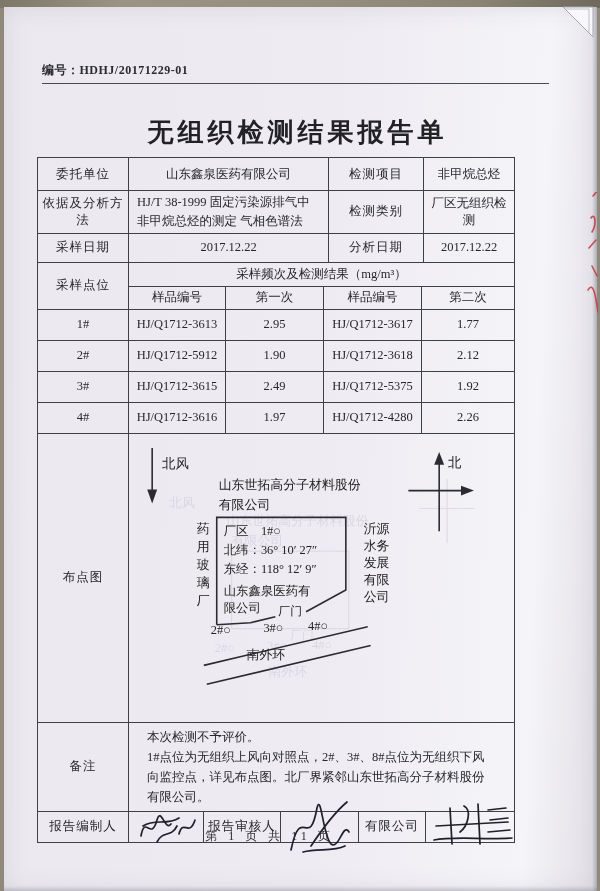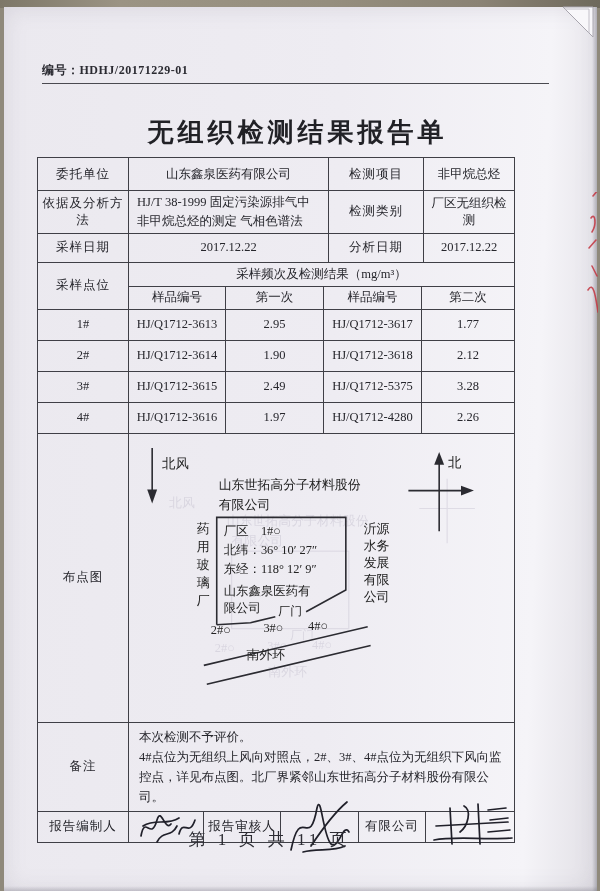--- a/index.html
+++ b/index.html
@@ -51,27 +51,27 @@
   .r-method td { height:40px; }
   .r-date td { height:29px; }
   .r-grp td { height:24px; }
   .r-sub td { height:23px; }
   .r-data td { height:31px; }
   .r-map td { height:289px; padding:0; }
   .r-remarks td { height:72px; }
   .r-sign td { height:31px; }
   .mapcell { position:relative; }
   .mapcell svg { display:block; }
-  .remarks-body { text-align:left; padding:4px 10px; font-size:12.5px; line-height:1.6; }
+  .remarks-body { text-align:left; padding:4px 18px; font-size:12.5px; line-height:1.6; }
   .sigcell { position:relative; }
   .sigcell svg { position:absolute; left:2px; top:-16px; overflow:visible; }
 
   .footer {
     position:absolute; left:33px; top:821px; width:465px; text-align:center;
-    font-size:17px; letter-spacing:4px; color:#2c2c33;
+    font-size:12px; letter-spacing:4px; color:#2c2c33;
   }
   .redmarks { position:absolute; right:-1px; top:185px; }
 </style>
 </head>
 <body>
 
 <div class="scan-top"></div>
 
 <div class="paper">
   <div class="paper-right-shadow"></div>
@@ -137,31 +137,31 @@
       </tr>
       <tr class="r-data">
         <td>1#</td>
         <td>HJ/Q1712-3613</td>
         <td>2.95</td>
         <td>HJ/Q1712-3617</td>
         <td>1.77</td>
       </tr>
       <tr class="r-data">
         <td>2#</td>
-        <td>HJ/Q1712-3614</td>
+        <td>HJ/Q1712-5912</td>
         <td>1.90</td>
         <td>HJ/Q1712-3618</td>
         <td>2.12</td>
       </tr>
       <tr class="r-data">
         <td>3#</td>
         <td>HJ/Q1712-3615</td>
         <td>2.49</td>
         <td>HJ/Q1712-5375</td>
-        <td>3.28</td>
+        <td>1.92</td>
       </tr>
       <tr class="r-data">
         <td>4#</td>
         <td>HJ/Q1712-3616</td>
         <td>1.97</td>
         <td>HJ/Q1712-4280</td>
         <td>2.26</td>
       </tr>
     </tbody>
       </table>
@@ -245,21 +245,21 @@
               <line x1="78" y1="252" x2="243" y2="213"></line>
             </g>
             <text x="118" y="227" font-size="13" fill="#222">南外环</text>
           </svg>
         </td>
       </tr>
       <tr class="r-remarks">
         <td class="lbl">备注</td>
         <td class="remarks-body">
           <div>本次检测不予评价。</div>
-          <div>4#点位为无组织上风向对照点，2#、3#、4#点位为无组织下风向监控点，详见布点图。北厂界紧邻山东世拓高分子材料股份有限公司。</div>
+          <div>1#点位为无组织上风向对照点，2#、3#、8#点位为无组织下风向监控点，详见布点图。北厂界紧邻山东世拓高分子材料股份有限公司。</div>
         </td>
       </tr>
     </tbody>
       </table>
 
     <table>
       <colgroup>
           <col style="width:91px">
           <col style="width:75px">
           <col style="width:77px">

